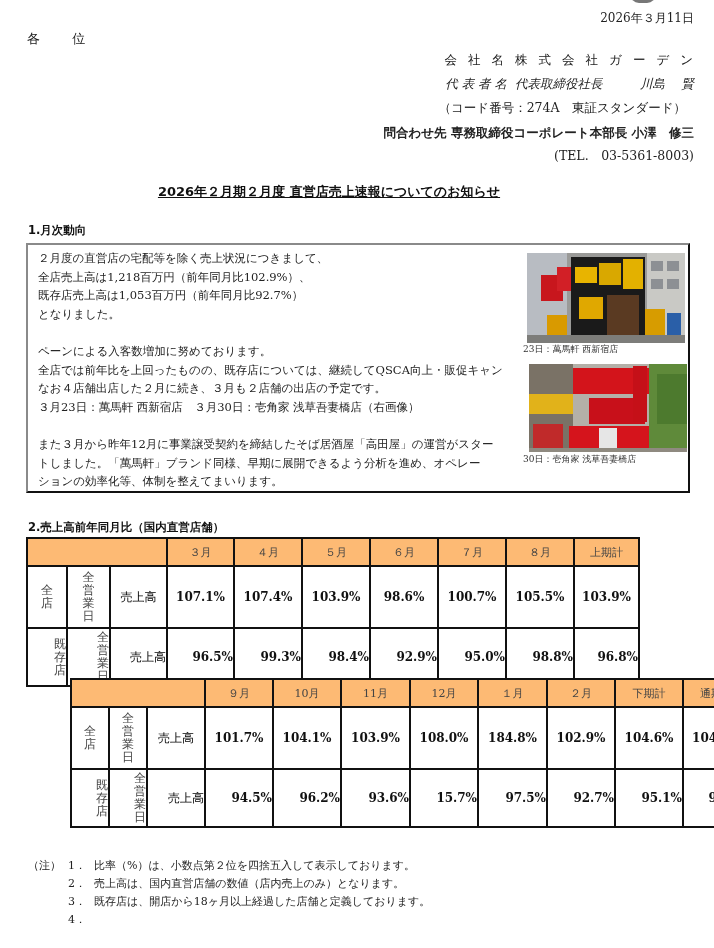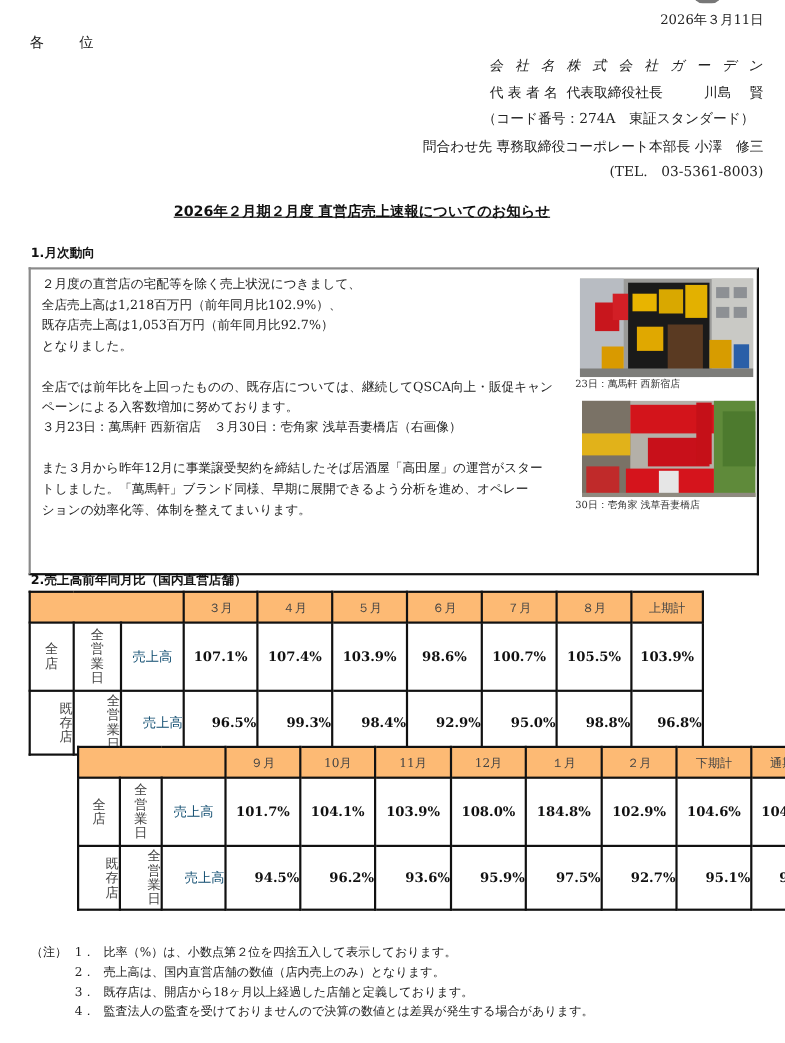--- a/index.html
+++ b/index.html
@@ -10,38 +10,38 @@
     font-size: 12px;
   }
   .abs { position: absolute; }
   .top-mark {
     position: absolute; left: 630px; top: -6px; width: 26px; height: 9px;
     border-radius: 0 0 13px 13px; background: #777;
   }
   .date { right: 20px; top: 10px; font-size: 12px; }
   .addressee { left: 27px; top: 30px; font-size: 13px; letter-spacing: 14px; }
   .sender { right: 20px; text-align: right; font-size: 12.5px; }
-  .s1 { top: 52px; letter-spacing: 11px; right: 10px; font-style: italic; }
-  .s2 { top: 76px; }
+  .s1 { top: 52px; letter-spacing: 11px; right: 10px; }
+  .s2 { top: 76px; font-style: italic; }
   .s3 { top: 100px; right: 28px; }
   .s4 { top: 125px; }
   .s5 { top: 148px; }
   .title {
     left: 0; width: 658px; top: 183px; text-align: center;
     font-family: "DejaVu Sans", "Liberation Sans", sans-serif;
     font-weight: bold; font-size: 13px; text-decoration: underline; color: #111;
   }
   .sec-heading {
     font-family: "DejaVu Sans", "Liberation Sans", sans-serif;
     font-weight: bold; font-size: 11.5px; color: #111;
   }
   .sec1 { left: 28px; top: 223px; }
   .sec2 { left: 28px; top: 520px; }
   .intro-box {
-    left: 26px; top: 243px; width: 664px; height: 280px;
+    left: 26px; top: 243px; width: 664px; height: 250px;
     border-top: 2px solid #8a8a8a; border-left: 2px solid #8a8a8a;
     border-right: 2px solid #111; border-bottom: 2px solid #111;
     box-sizing: border-box;
   }
   .intro-text {
     position: absolute; left: 10px; top: 4px; width: 488px;
     font-size: 11.5px; line-height: 18.6px; color: #222;
   }
   .intro-text p { margin: 0; min-height: 18.6px; }
   .photo {
@@ -60,21 +60,21 @@
     position: absolute; border-collapse: collapse; table-layout: fixed;
     font-family: "DejaVu Serif", "Liberation Serif", serif;
   }
   table.sales td, table.sales th {
     border: 2px solid #111; text-align: center; vertical-align: middle; padding: 0;
   }
   table.sales th {
     background: #fdba74; font-weight: normal; font-size: 11px; color: #444; height: 26px;
   }
   table.sales td.val { font-weight: bold; font-size: 12px; color: #111; }
-  table.sales td.lbl { font-size: 12px; color: #0c4a6e; }
+  table.sales td.lbl { font-size: 12px; color: #000000; }
   table.sales td.vert { font-size: 12px; color: #444; line-height: 13px; }
   .vtext { display: inline-block; width: 13px; word-break: break-all; }
   .t1 { left: 26px; top: 537px; width: 612px; }
   .t2 { left: 26px; top: 678px; width: 681px; margin-left: 44px; }
   .t1 tr.r1 td, .t2 tr.r1 td { height: 60px; }
   .t1 tr.r2 td, .t2 tr.r2 td { height: 56px; text-align: right; }
 
   .notes {
     left: 28px; top: 857px; font-size: 11px; line-height: 18px; color: #222;
   }
@@ -86,36 +86,37 @@
 <body>
 
 <div class="top-mark"></div>
 
 <div class="abs date">2026年３月11日</div>
 <div class="abs addressee">各 位</div>
 
 <div class="abs sender s1">会社名株式会社ガーデン</div>
 <div class="abs sender s2" style="white-space:pre;">代 表 者 名  代表取締役社長　　　川島　 賢</div>
 <div class="abs sender s3">（コード番号：274A　東証スタンダード）</div>
-<div class="abs sender s4" style="white-space:pre;">問合わせ先 専務取締役コーポレート本部長 小澤　修三</div>
+<div class="abs sender s4" style="white-space:pre;font-weight:bold;">問合わせ先 専務取締役コーポレート本部長 小澤　修三</div>
 <div class="abs sender s5" style="white-space:pre;">(TEL.　03-5361-8003)</div>
 
 <div class="abs title">2026年２月期２月度 直営店売上速報についてのお知らせ</div>
 
 <div class="abs sec-heading sec1">1.月次動向</div>
 
 <div class="abs intro-box">
   <div class="intro-text">
     <p>２月度の直営店の宅配等を除く売上状況につきまして、</p>
     <p>全店売上高は1,218百万円（前年同月比102.9%）、</p>
     <p>既存店売上高は1,053百万円（前年同月比92.7%）</p>
     <p>となりました。</p>
     <p></p>
+    <p>ペーンによる入客数増加に努めております。</p>
     <p>全店では前年比を上回ったものの、既存店については、継続してQSCA向上・販促キャン</p>
-    <p>ペーンによる入客数増加に努めております。</p>
+    <p>なお４店舗出店した２月に続き、３月も２店舗の出店の予定です。</p>
     <p>３月23日：萬馬軒 西新宿店　３月30日：壱角家 浅草吾妻橋店（右画像）</p>
     <p></p>
     <p>また３月から昨年12月に事業譲受契約を締結したそば居酒屋「高田屋」の運営がスター</p>
     <p>トしました。「萬馬軒」ブランド同様、早期に展開できるよう分析を進め、オペレー</p>
     <p>ションの効率化等、体制を整えてまいります。</p>
   </div>
 
   <div class="photo photo1">
     <svg width="158" height="90" viewBox="0 0 158 90">
       <rect width="158" height="90" fill="#9a9a98"></rect>
@@ -252,21 +253,21 @@
     <td class="val">104.6%</td>
     <td class="val">104.6%</td>
   </tr>
   <tr class="r2">
     <td class="vert"><span class="vtext">既存店</span></td>
     <td class="vert"><span class="vtext">全営業日</span></td>
     <td class="lbl">売上高</td>
     <td class="val">94.5%</td>
     <td class="val">96.2%</td>
     <td class="val">93.6%</td>
-    <td class="val">95.9%</td>
+    <td class="val">15.7%</td>
     <td class="val">97.5%</td>
     <td class="val">92.7%</td>
     <td class="val">95.1%</td>
     <td class="val">96.0%</td>
   </tr>
 </tbody>
   </table>
 
 <div class="abs notes">
   <div class="row">
@@ -280,15 +281,14 @@
     <span>売上高は、国内直営店舗の数値（店内売上のみ）となります。</span>
   </div>
   <div class="row">
     <span class="pre"></span>
     <span class="num">3．</span>
     <span>既存店は、開店から18ヶ月以上経過した店舗と定義しております。</span>
   </div>
   <div class="row">
     <span class="pre"></span>
     <span class="num">4．</span>
-    <span>監査法人の監査を受けておりませんので決算の数値とは差異が発生する場合があります。</span>
   </div>
 </div>
 
 </body></html>

